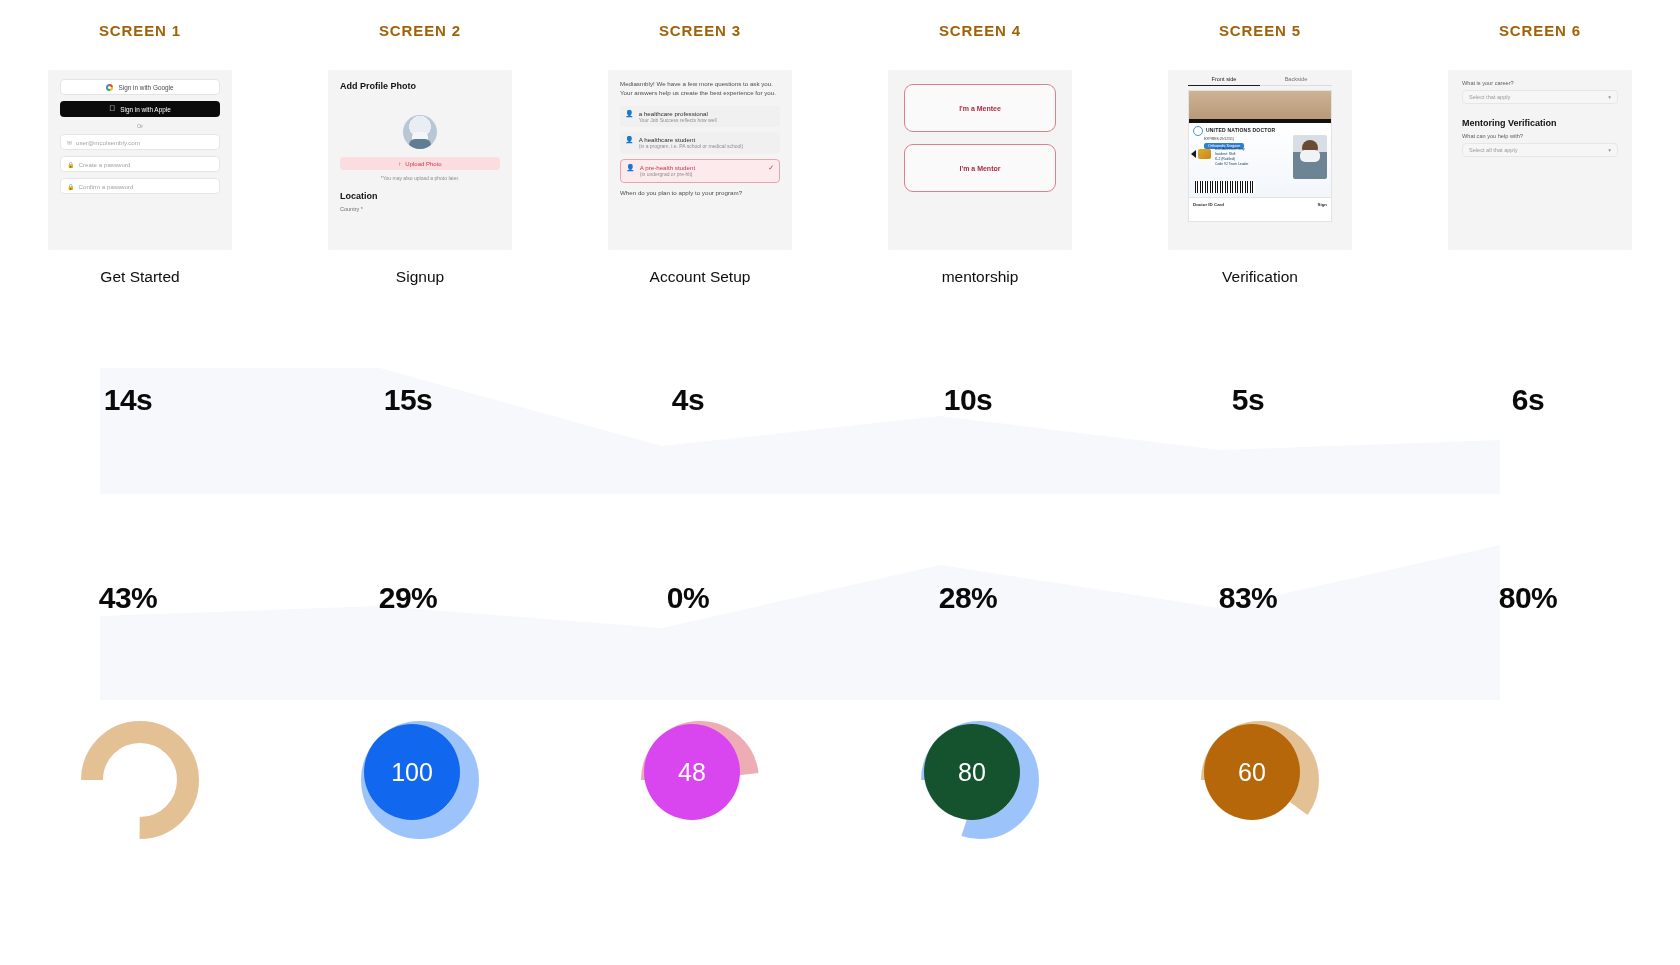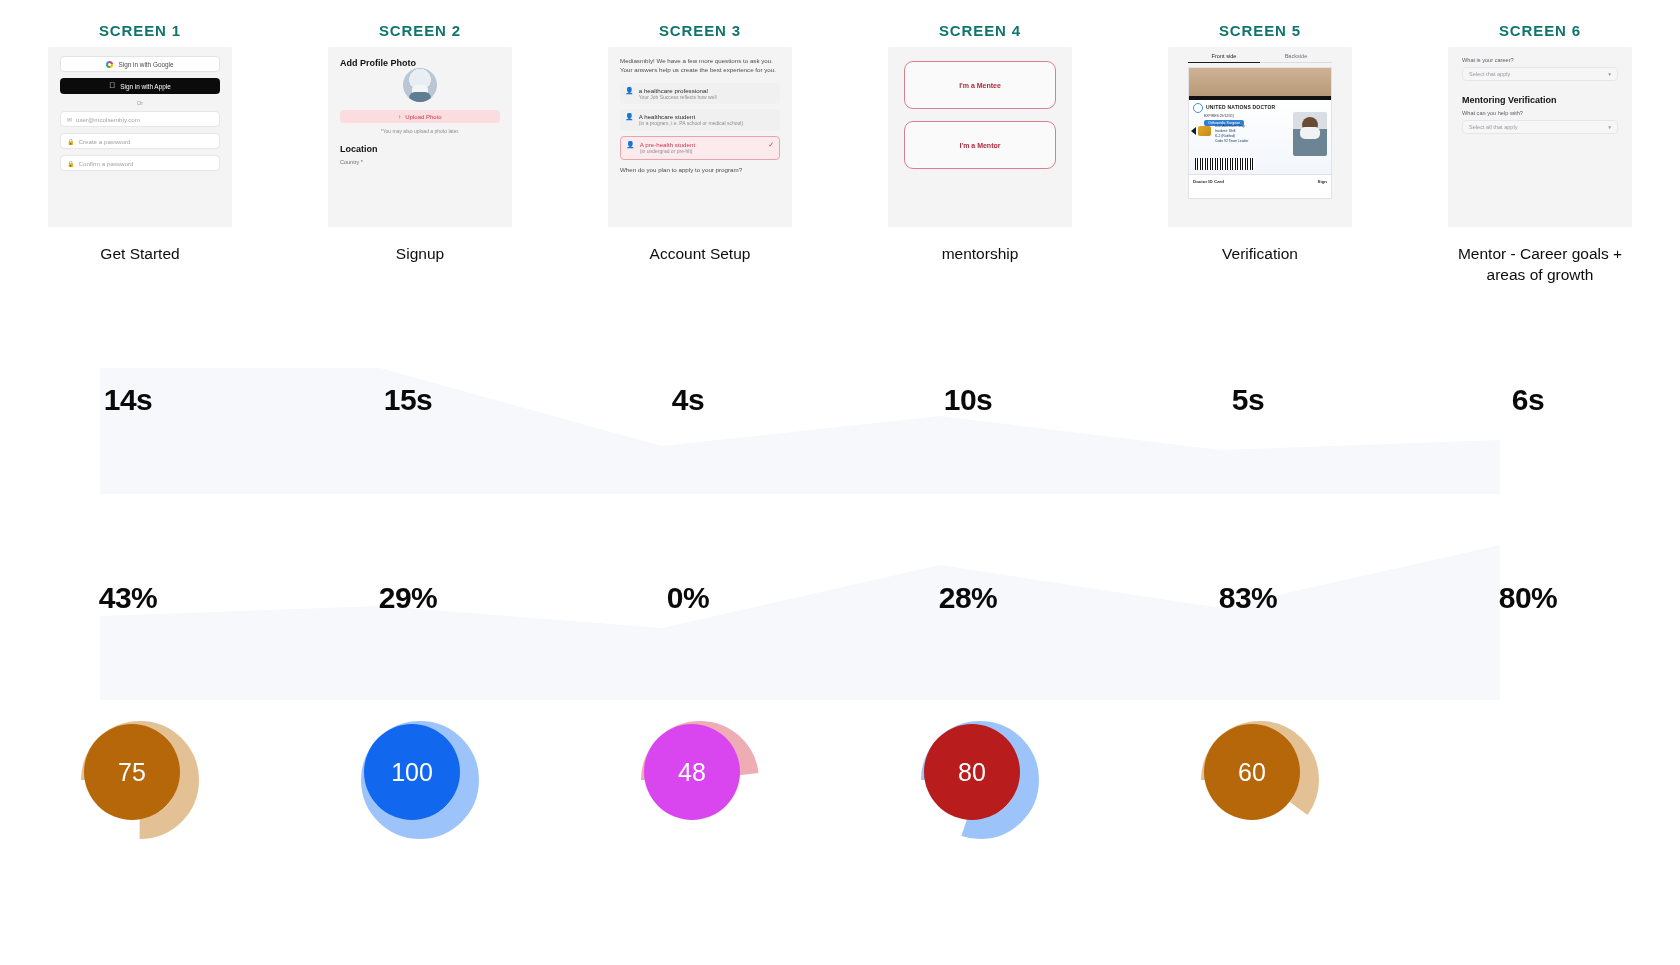--- a/index.html
+++ b/index.html
@@ -37,23 +37,23 @@
   
   .screen-cell {
     display: flex;
     flex-direction: column;
     align-items: center;
   }
   .screen-label {
     font-size: 15px;
     font-weight: 700;
     letter-spacing: 0.9px;
-    color: #0f766e;
+    color: #a16207;
     margin-top: 22px;
-    margin-bottom: 8px;
+    margin-bottom: 31px;
     text-transform: uppercase;
   }
   .thumb {
     width: 184px;
     height: 180px;
     background: #f4f4f5;
     overflow: hidden;
     position: relative;
     border-radius: 2px;
   }
@@ -106,21 +106,21 @@
   }
   .g-icon {
     width: 7px; height: 7px; border-radius: 50%;
     background: conic-gradient(#ea4335 0 25%, #fbbc05 0 50%, #34a853 0 75%, #4285f4 0 100%);
     position: relative;
   }
   .g-icon::after{content:"";position:absolute;inset:2px;background:#fff;border-radius:50%;}
   .apple-icon { color:#fff; font-size:8px; line-height:1; }
   .mini-ico { font-size:6px; color:#9b9b9f; }
 
-  .m-h2 { font-size: 9px; font-weight: 700; color:#111; margin: 2px 0 0; }
+  .m-h2 { font-size: 9px; font-weight: 700; color:#111; margin: 2px 0 24px; }
   .m-h3 { font-size: 9px; font-weight: 700; color:#111; margin: 10px 0 5px; }
   .m-avatar {
     width: 34px; height: 34px; border-radius:50%;
     margin: 0 auto 8px;
     background: radial-gradient(circle at 50% 34%, #e8eef3 0 38%, #b9c7d4 39% 100%);
     position: relative; overflow: hidden;
   }
   .m-avatar::before{content:"";position:absolute;left:9px;top:17px;width:16px;height:11px;border-radius:5px 5px 2px 2px;background:#f3f5f7;}
   .m-avatar::after{content:"";position:absolute;left:6px;top:24px;width:22px;height:12px;border-radius:7px;background:#5f7d93;}
   .m-upload {
@@ -355,21 +355,20 @@
           <span>▾</span>
         </div>
         <div class="m-h3">Mentoring Verification</div>
         <div class="m-q">What can you help with?</div>
         <div class="m-select">
           <span>Select all that apply</span>
           <span>▾</span>
         </div>
       </div>
     </div>
-    <div class="screen-caption">Mentor - Career goals + areas of growth</div>
   </div>
 
   <div class="metric nudge-l">14s</div>
   <div class="metric nudge-l">15s</div>
   <div class="metric nudge-l">4s</div>
   <div class="metric nudge-l">10s</div>
   <div class="metric nudge-l">5s</div>
   <div class="metric nudge-l">6s</div>
 
   <div class="metric nudge-l">43%</div>
@@ -377,23 +376,20 @@
   <div class="metric nudge-l">0%</div>
   <div class="metric nudge-l">28%</div>
   <div class="metric nudge-l">83%</div>
   <div class="metric nudge-l">80%</div>
 
   <div class="gauge-cell">
     <div class="gauge">
       <svg width="118" height="118" viewBox="0 0 118 118">
         <circle class="track" cx="59" cy="59" r="48" fill="none" stroke-width="22" stroke="#e3c194" stroke-dasharray="226.1946710584651 76.39822368615503" transform="rotate(180 59 59)"></circle>
       </svg>
-      <div class="disc" style="background: rgb(181, 103, 9);">
-        <span>75</span>
-      </div>
     </div>
   </div>
   <div class="gauge-cell">
     <div class="gauge">
       <svg width="118" height="118" viewBox="0 0 118 118">
         <circle class="track" cx="59" cy="59" r="48" fill="none" stroke-width="22" stroke="#9dc3fb" stroke-dasharray="301.59289474462014 1" transform="rotate(180 59 59)"></circle>
       </svg>
       <div class="disc" style="background: rgb(18, 103, 239);">
         <span>100</span>
       </div>
@@ -407,21 +403,21 @@
       <div class="disc" style="background: #d946ef;">
         <span>48</span>
       </div>
     </div>
   </div>
   <div class="gauge-cell">
     <div class="gauge">
       <svg width="118" height="118" viewBox="0 0 118 118">
         <circle class="track" cx="59" cy="59" r="48" fill="none" stroke-width="22" stroke="#9dc3fb" stroke-dasharray="241.2743157956961 61.318578948924014" transform="rotate(180 59 59)"></circle>
       </svg>
-      <div class="disc" style="background: #b91c1c; text-align: center;">
+      <div class="disc" style="background: #14532d; text-align: center;">
         <span>80</span>
       </div>
     </div>
   </div>
   <div class="gauge-cell">
     <div class="gauge">
       <svg width="118" height="118" viewBox="0 0 118 118">
         <circle class="track" cx="59" cy="59" r="48" fill="none" stroke-width="22" stroke="#e3c194" stroke-dasharray="180.95573684677208 121.63715789784806" transform="rotate(180 59 59)"></circle>
       </svg>
       <div class="disc" style="background: rgb(181, 103, 9);">

